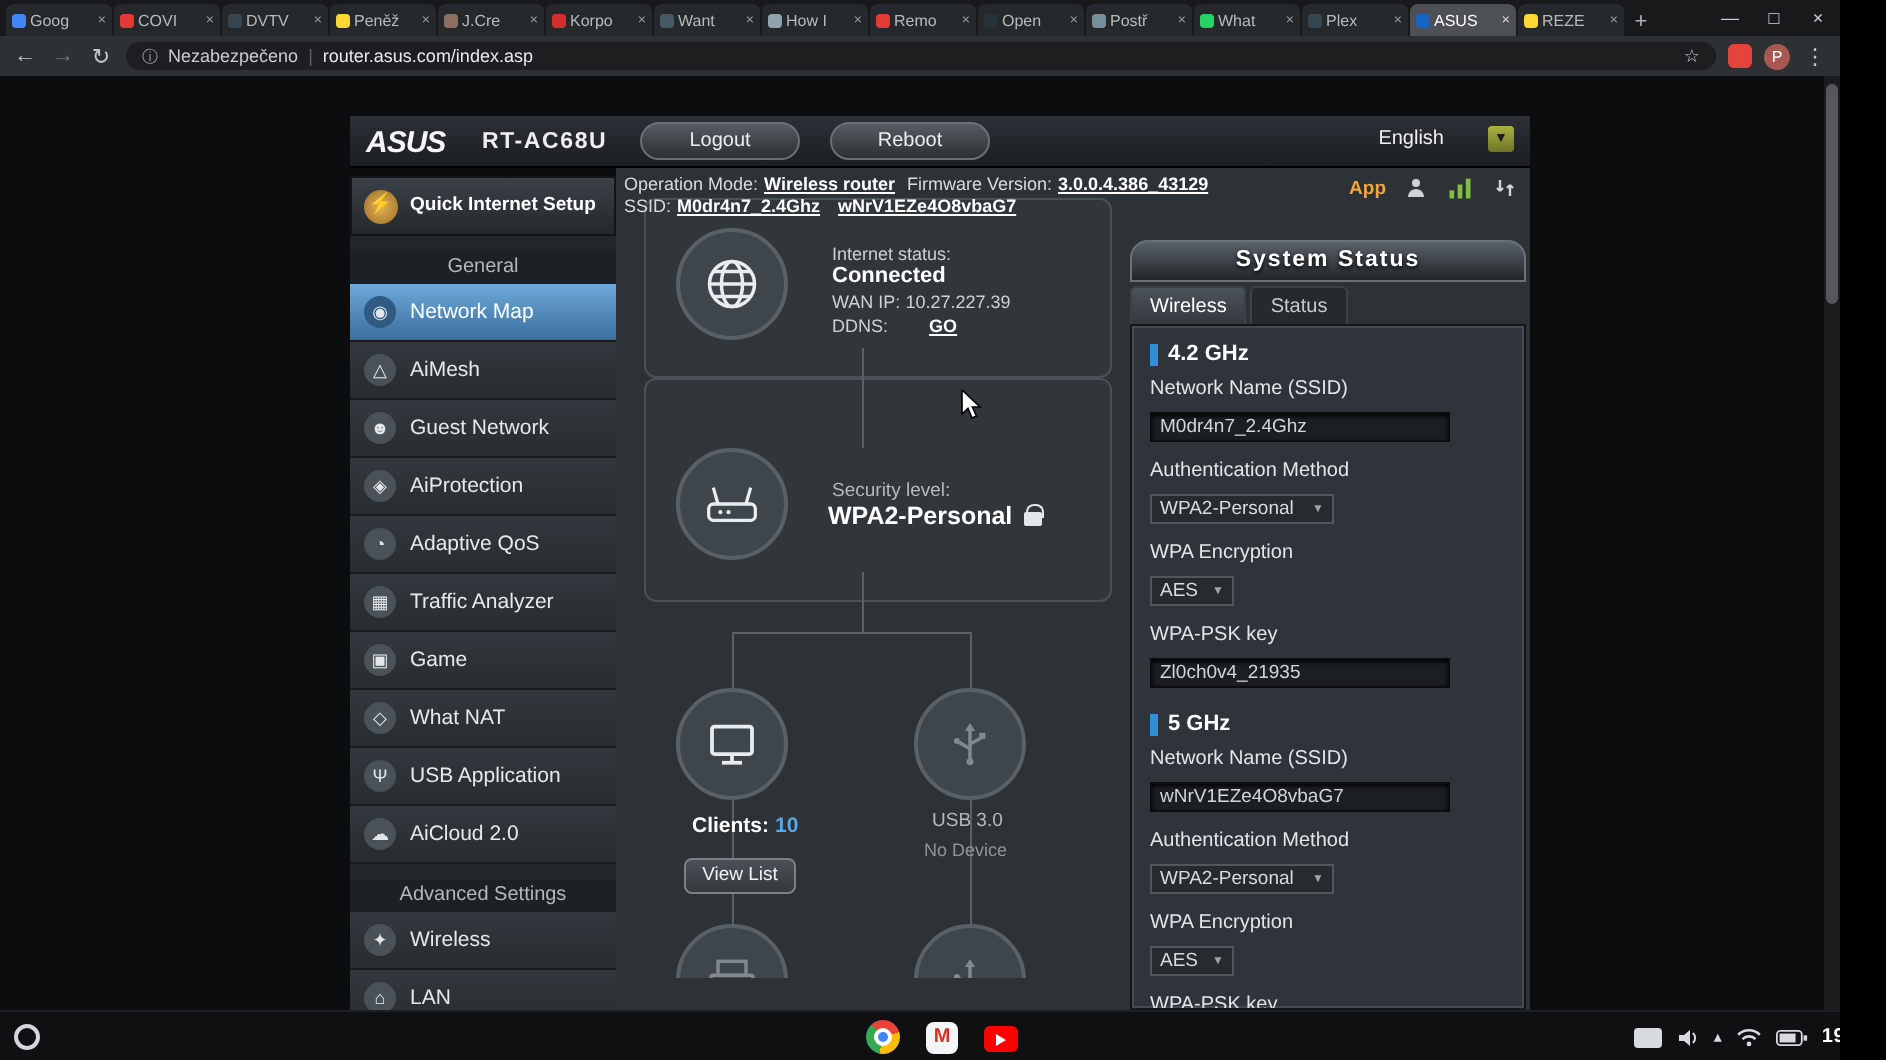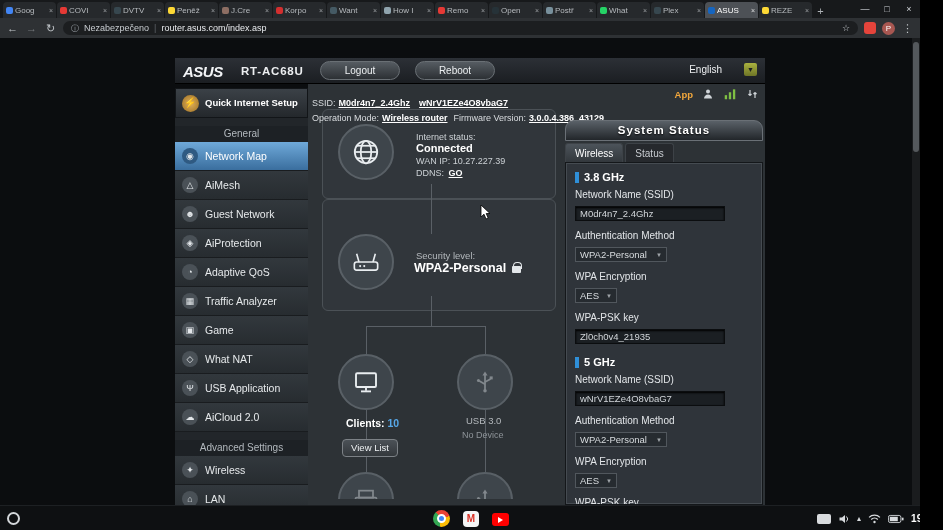--- a/index.html
+++ b/index.html
@@ -48,52 +48,52 @@
   .model { position:absolute; left:66px; top:7px; color:#eceef0; font-size:11.5px; font-weight:bold; letter-spacing:.8px; }
   .hbtn { position:absolute; top:3px; width:80px; height:19px; border-radius:10px; border:1px solid #6a7075;
     background:linear-gradient(#565c62,#2c3034); color:#eceff1; font-size:10px; text-align:center; line-height:17px; }
   .hbtn.logout { left:145px; } .hbtn.reboot { left:240px; }
   .lang { position:absolute; right:8px; top:5px; display:flex; align-items:center; gap:22px; color:#eef0f2; font-size:10px; }
   .lang-arrow { width:13px; height:13px; background:linear-gradient(#aab23f,#6e7527); color:#1d2023; font-size:7px;
     display:flex; align-items:center; justify-content:center; border-radius:2px; }
   
   .infobar { position:absolute; left:133px; top:27px; width:457px; height:25px; color:#d9dcdf; font-size:9px; z-index:4; }
   .info-line { position:absolute; left:4px; white-space:nowrap; }
-  .info-line.l1 { top:2px;margin-top:26px; } .info-line.l2 { top:13px; }
+  .info-line.l1 { top:2px; } .info-line.l2 { top:13px; }
   .ilink { color:#fff; font-weight:bold; text-decoration:underline; margin:0 6px 0 3px; }
   .app-cluster { position:absolute; right:6px; top:3px; display:flex; align-items:center; gap:9px; }
   .app-label { color:#f0a63c; font-size:9.5px; font-weight:bold; }
   
   .sidebar { position:absolute; left:0; top:30px; width:133px; height:417px; background:#22262a; overflow:hidden; z-index:4; }
   .qis { height:30px; background:linear-gradient(#3b4147,#24282c); border:1px solid #121518; display:flex;
     align-items:center; gap:6px; padding:0 6px; color:#fff; font-size:9.5px; font-weight:bold; line-height:1.15; }
   .qis-icon { width:17px; height:17px; border-radius:50%; background:radial-gradient(#e2b25c,#9a6d22); color:#fff;
     font-size:10px; display:flex; align-items:center; justify-content:center; flex:none; }
   .section-header { margin-top:8px; height:16px; line-height:16px; text-align:center; color:#b2b8bd;
     font-size:10px; background:#1d2125; }
   .nav-item { height:29px; background:linear-gradient(#32383d,#272c30); border-bottom:1px solid #191c1f;
     display:flex; align-items:center; gap:7px; padding:0 7px; color:#e6e9eb; font-size:10.5px; }
   .nav-item.active { background:linear-gradient(#6fa9d9,#3a6e9e); color:#fff; }
   .nicon { width:16px; height:16px; border-radius:50%; background:#4a5157; color:#e3e7ea; font-size:9px;
     display:flex; align-items:center; justify-content:center; flex:none; }
   .nav-item.active .nicon { background:#2f5a82; }
   
-  .map { position:absolute; left:133px; top:46px; width:257px; height:395px; overflow:hidden; background:#2d3236; }
+  .map { position:absolute; left:133px; top:36px; width:257px; height:395px; overflow:hidden; background:#2d3236; }
   .card { position:absolute; left:14px; width:234px; border:1px solid #4b5156; border-radius:6px; background:#31363b; }
   .card.c1 { top:5px; height:90px; } .card.c2 { top:95px; height:112px; }
   .circle { position:absolute; width:56px; height:56px; border-radius:50%; background:#3e454b;
     border:2px solid #596066; display:flex; align-items:center; justify-content:center; z-index:3; }
   .mline { position:absolute; background:#5a6066; z-index:1; }
   .mtxt { position:absolute; white-space:nowrap; z-index:2; }
   .t-label { color:#ccd1d5; font-size:9px; }
   .t-strong { color:#fff; font-size:11px; font-weight:bold; }
   .t-big { color:#fff; font-size:12.5px; font-weight:bold; }
   .t-dim { color:#b4b9bd; font-size:9.5px; }
   .t-dim2 { color:#8e9499; font-size:9px; }
-  .golink { color:#fff; font-weight:bold; text-decoration:underline; margin-left:2px; }
+  .golink { color:#fff; font-weight:bold; text-decoration:underline; margin-left:18px; }
   .count-blue { color:#57a8e8; font-weight:bold; margin-left:3px; }
   .viewlist { position:absolute; left:34px; top:335px; width:56px; height:18px; border:1px solid #7c8186;
     border-radius:4px; background:linear-gradient(#4b5157,#33383c); color:#eef1f3; font-size:9.5px;
     text-align:center; line-height:16px; z-index:3; }
   .lock { position:relative; display:inline-block; width:9px; height:7px; background:#e3e7ea; border-radius:1px;
     margin-left:6px; vertical-align:-1px; }
   .lock::before { content:""; position:absolute; left:1px; top:-4px; width:7px; height:6px;
     border:1.5px solid #e3e7ea; border-bottom:none; border-radius:4px 4px 0 0; }
   .cursor { position:absolute; left:172px; top:101px; z-index:9; }
   
@@ -436,21 +436,21 @@
       <div class="status">
         <div class="ss-title">System Status</div>
         <div class="ss-tabs">
           <div class="ss-tab active">Wireless</div>
           <div class="ss-tab">Status</div>
         </div>
         <div class="ss-body">
 
           <div class="band-heading">
               <span class="bluebar"></span>
-              <span>3.8 GHz</span>
+              <span>4.2 GHz</span>
             </div>
           <div class="group">
             <div class="field-label">Network Name (SSID)</div>
             <input class="field-input" value="M0dr4n7_2.4Ghz" style="">
           </div>
           <div class="group">
             <div class="field-label">Authentication Method</div>
             <div class="field-select" style="width:92px;">
                 <span>WPA2-Personal</span>
                 <span class="sel-arrow">▼</span>

